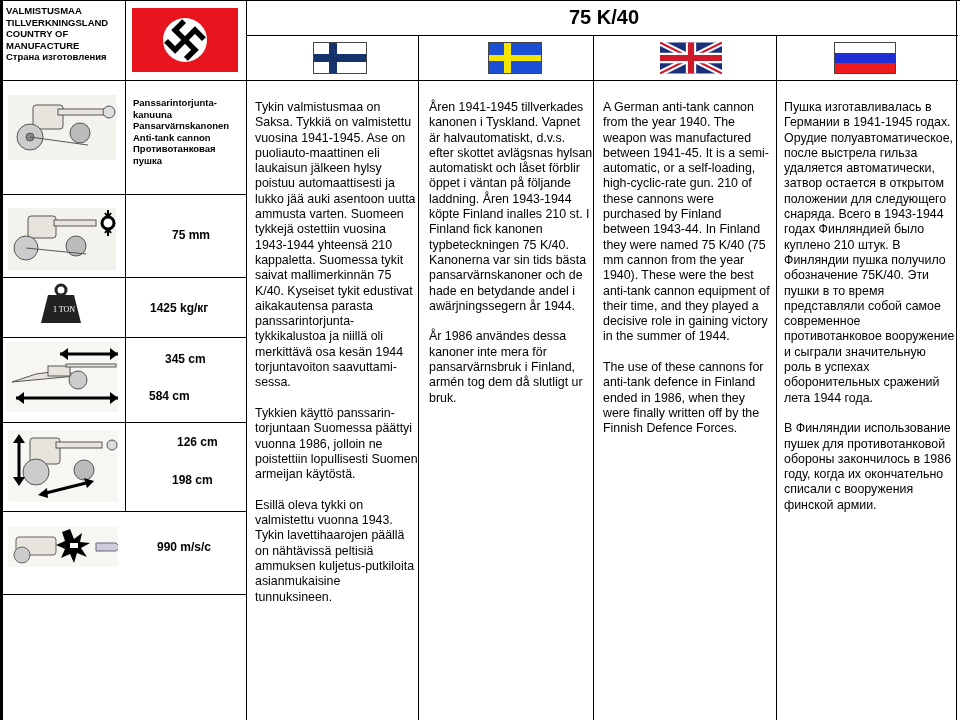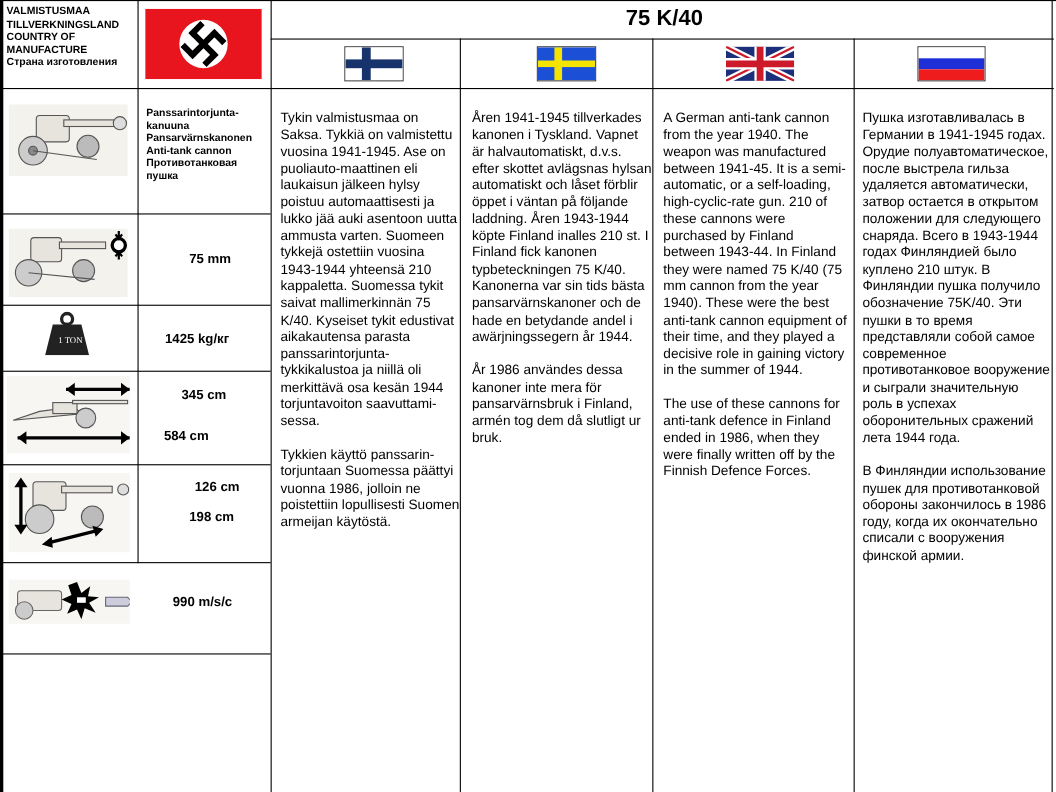--- a/index.html
+++ b/index.html
@@ -171,38 +171,39 @@
       <circle cx="28" cy="42" r="13" fill="#ccc"></circle>
       <circle cx="76" cy="40" r="10" fill="#bbb"></circle>
     </g>
     <path d="M11 10 V50" stroke="#000" stroke-width="3"></path>
     <path d="M11 4 L5 13 L17 13 Z M11 56 L5 47 L17 47 Z" fill="#000"></path>
     <path d="M34 64 L82 52" stroke="#000" stroke-width="3"></path>
     <path d="M30 65 L39 58 L40 68 Z M86 51 L76 48 L79 58 Z" fill="#000"></path>
   </svg>
 </div>
 <div class="abs spec-val" style="left:149px;top:435px;margin-left:28px;">126 cm</div>
-<div class="abs spec-val" style="left:172px;top:463px;">198 cm</div>
+<div class="abs spec-val" style="left:172px;top:473px;">198 cm</div>
 
 <div class="img-box" style="left:8px;top:527px;width:110px;height:40px;background:#f7f6f2;">
   <svg width="110" height="40" viewBox="0 0 110 40">
     <g stroke="#666" fill="#e6e4dc" stroke-width="1">
       <rect x="8" y="10" width="40" height="18" rx="3"></rect>
       <circle cx="14" cy="28" r="8" fill="#ccc"></circle>
     </g>
     <path d="M62 2 L66 12 L74 6 L72 15 L82 16 L73 21 L79 30 L69 26 L66 36 L62 27 L53 31 L57 22 L48 18 L57 14 L54 5 Z" fill="#000"></path>
     <rect x="62" y="16" width="8" height="5" fill="#fff"></rect>
     <path d="M88 16 H108 L112 20 L108 24 H88 Z" fill="#ccd" stroke="#667" stroke-width="1"></path>
   </svg>
 </div>
 <div class="abs spec-val" style="left:157px;top:540px;">990 m/s/c</div>
 
 <div class="abs col-text col-fi">
   <p>Tykin valmistusmaa on Saksa. Tykkiä on valmistettu vuosina 1941-1945. Ase on puoliauto-maattinen eli laukaisun jälkeen hylsy poistuu automaattisesti ja lukko jää auki asentoon uutta ammusta varten. Suomeen tykkejä ostettiin vuosina 1943-1944 yhteensä 210 kappaletta. Suomessa tykit saivat mallimerkinnän 75 K/40. Kyseiset tykit edustivat aikakautensa parasta panssarintorjunta-tykkikalustoa ja niillä oli merkittävä osa kesän 1944 torjuntavoiton saavuttami-sessa.</p>
   <p>Tykkien käyttö panssarin-torjuntaan Suomessa päättyi vuonna 1986, jolloin ne poistettiin lopullisesti Suomen armeijan käytöstä.</p>
+  <p>Esillä oleva tykki on valmistettu vuonna 1943. Tykin lavettihaarojen päällä on nähtävissä peltisiä ammuksen kuljetus-putkiloita asianmukaisine tunnuksineen.</p>
 </div>
 <div class="abs col-text col-sv">
   <p>Åren 1941-1945 tillverkades kanonen i Tyskland. Vapnet är halvautomatiskt, d.v.s. efter skottet avlägsnas hylsan automatiskt och låset förblir öppet i väntan på följande laddning. Åren 1943-1944 köpte Finland inalles 210 st. I Finland fick kanonen typbeteckningen 75 K/40. Kanonerna var sin tids bästa pansarvärnskanoner och de hade en betydande andel i awärjningssegern år 1944.</p>
   <p>År 1986 användes dessa kanoner inte mera för pansarvärnsbruk i Finland, armén tog dem då slutligt ur bruk.</p>
 </div>
 <div class="abs col-text col-en">
   <p>A German anti-tank cannon from the year 1940. The weapon was manufactured between 1941-45. It is a semi-automatic, or a self-loading, high-cyclic-rate gun. 210 of these cannons were purchased by Finland between 1943-44. In Finland they were named 75 K/40 (75 mm cannon from the year 1940). These were the best anti-tank cannon equipment of their time, and they played a decisive role in gaining victory in the summer of 1944.</p>
   <p>The use of these cannons for anti-tank defence in Finland ended in 1986, when they were finally written off by the Finnish Defence Forces.</p>
 </div>
 <div class="abs col-text col-ru">

